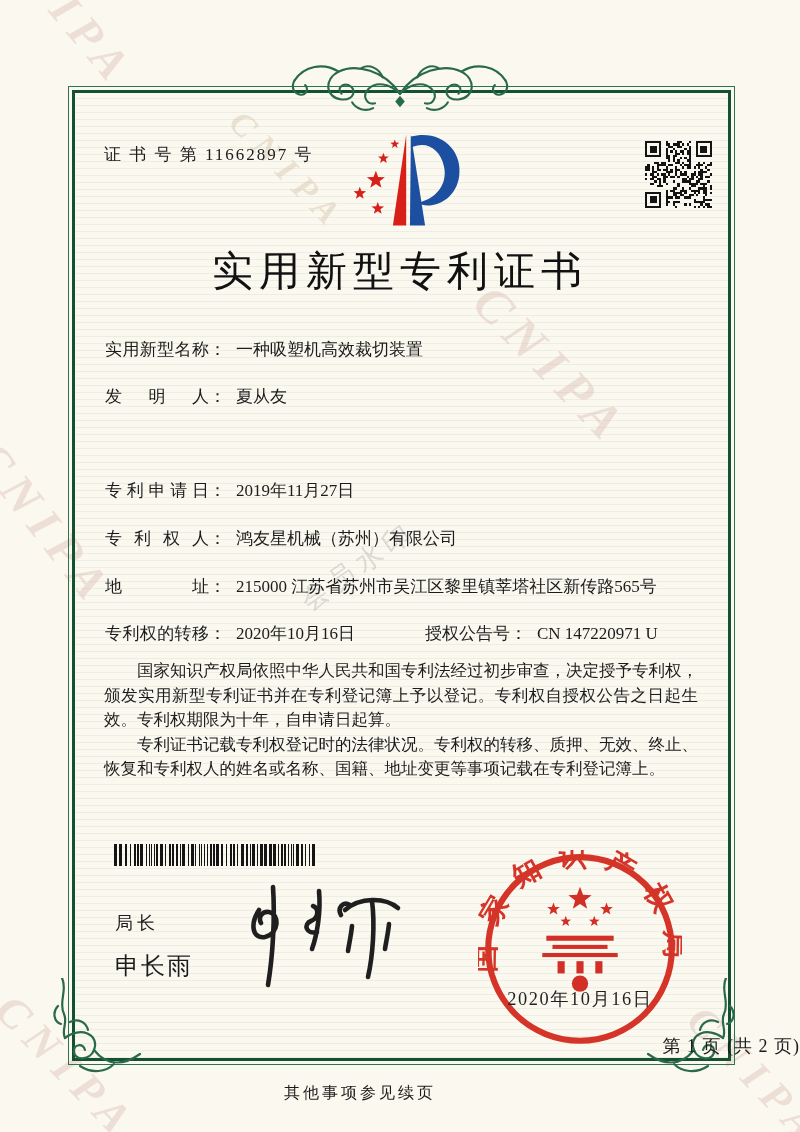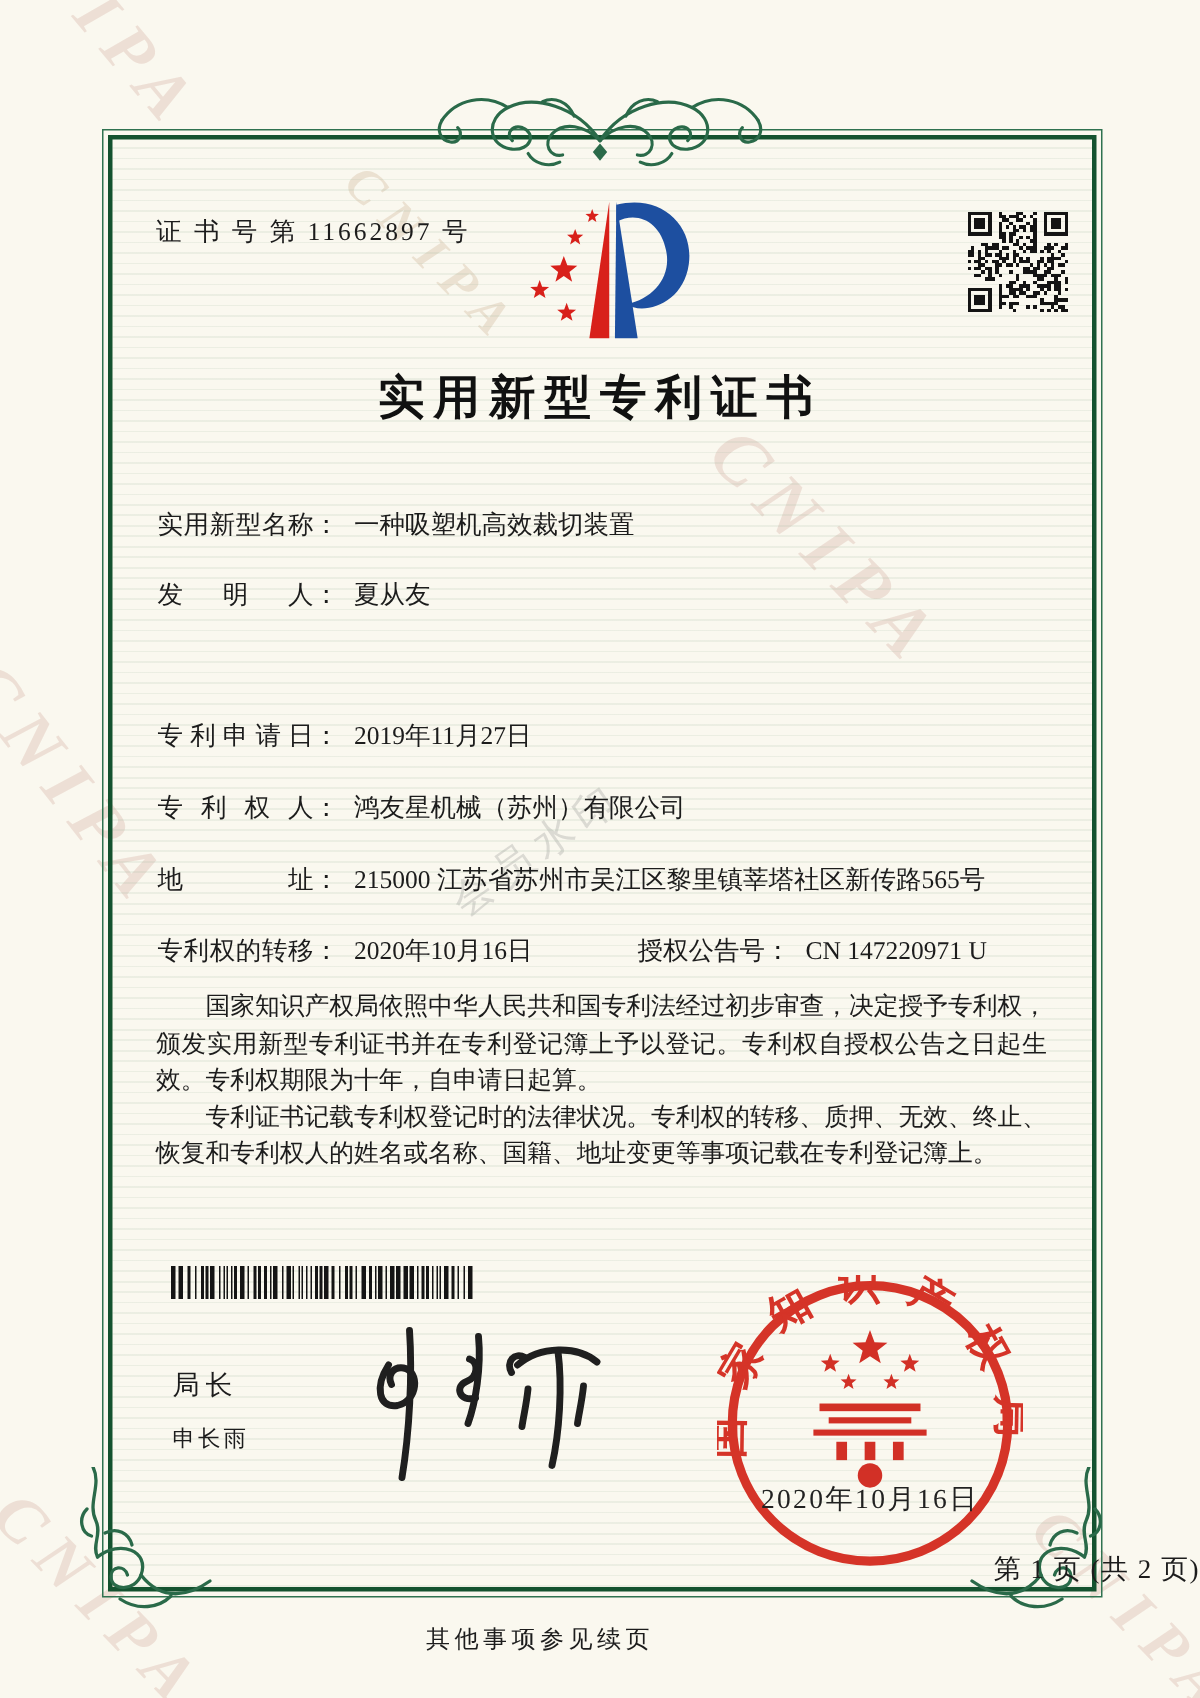--- a/index.html
+++ b/index.html
@@ -29,30 +29,30 @@
   }
   .ornament-top{position:absolute;left:285px;top:56px;width:230px;height:62px;z-index:3;}
   .corner-bl{position:absolute;left:50px;top:978px;width:96px;height:96px;z-index:3;}
   .corner-br{position:absolute;left:642px;top:978px;width:96px;height:96px;z-index:3;transform:scaleX(-1);}
   
   .abs{position:absolute;z-index:5;}
   .cert-no{left:104px;top:143px;font-size:17px;letter-spacing:2px;}
   .logo{left:338px;top:124px;width:142px;height:116px;}
   .qr{left:645px;top:141px;width:67px;height:67px;}
   .title{left:0;top:244px;width:800px;text-align:center;
-         font-size:31px;font-weight:bold;letter-spacing:6px;color:#111;}
+         font-size:41px;font-weight:normal;letter-spacing:6px;color:#111;}
   .field-row{left:105px;font-size:17px;white-space:nowrap;}
   .flabel{display:inline-block;width:104px;text-align:justify;text-align-last:justify;}
   .colon{margin-right:10px;}
   .pair2{position:absolute;left:320px;top:0;white-space:nowrap;}
   .paras{left:104px;top:659px;width:594px;font-size:16.5px;line-height:24.5px;text-align:justify;}
   .paras p{margin:0;text-indent:2em;}
   .barcode{left:114px;top:844px;width:204px;height:22px;}
   .signer-title{left:115px;top:911px;font-size:18px;letter-spacing:4px;}
-  .signer-name{left:115px;top:950px;font-size:15px;letter-spacing:2px;}
+  .signer-name{left:115px;top:950px;font-size:24px;letter-spacing:2px;}
   .signature{left:233px;top:880px;width:190px;height:112px;z-index:6;}
   .seal{left:478px;top:850px;width:204px;height:204px;z-index:7;opacity:0.95;}
   .page-num{left:0;top:1034px;width:800px;text-align:right;font-size:18px;letter-spacing:1px;}
   .footer-note{left:0;top:1083px;width:720px;text-align:center;font-size:16px;letter-spacing:3px;}
 </style>
 </head>
 <body>
 
 <div class="page">
 

